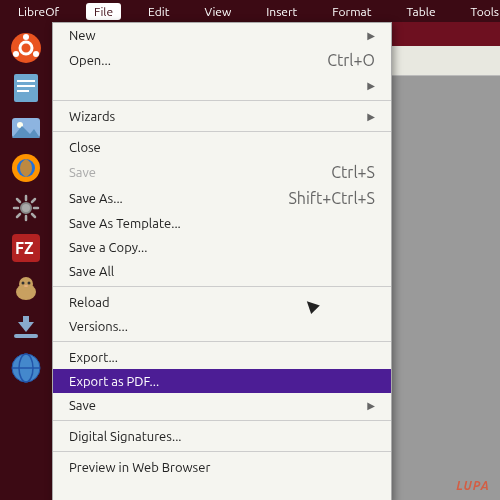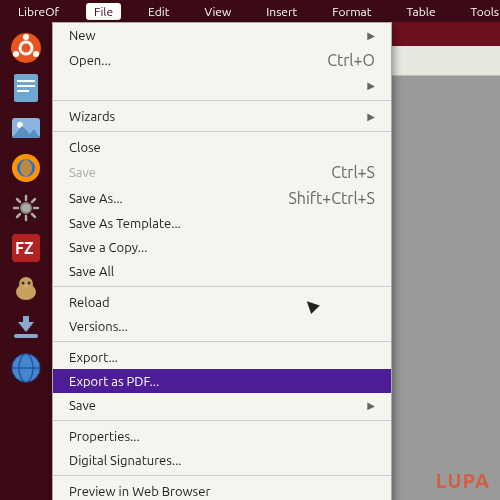--- a/index.html
+++ b/index.html
@@ -193,22 +193,23 @@
       pointer-events: none;
       z-index: 200;
     }
 
     
     .watermark {
       position: absolute;
       bottom: 8px;
       right: 10px;
       color: #e05030;
-      font-size: 20px;
+      font-size: 12px;
       font-weight: bold;
+      font-style: italic;
       opacity: 0.8;
       letter-spacing: 1px;
       z-index: 50;
     }
   </style>
 </head>
 <body>
 
 <div class="menubar">
 
@@ -397,23 +398,20 @@
   </div>
   <div class="menu-item highlighted">
     <span>Export as PDF...</span>
   </div>
   <div class="menu-item">
     <span>Save</span>
     <span class="arrow">▶</span>
   </div>
   <div class="menu-separator"></div>
   <div class="menu-item">
-    <span>Properties...</span>
-  </div>
-  <div class="menu-item">
     <span>Digital Signatures...</span>
   </div>
   <div class="menu-separator"></div>
   <div class="menu-item">
     <span>Preview in Web Browser</span>
   </div>
   <div class="menu-item">
     
     
   </div>

